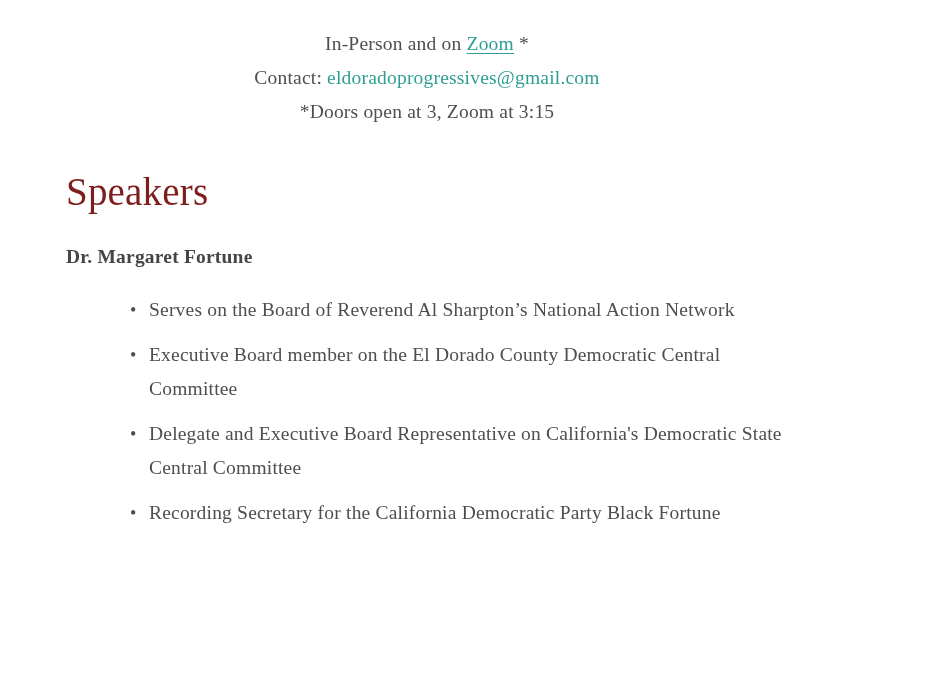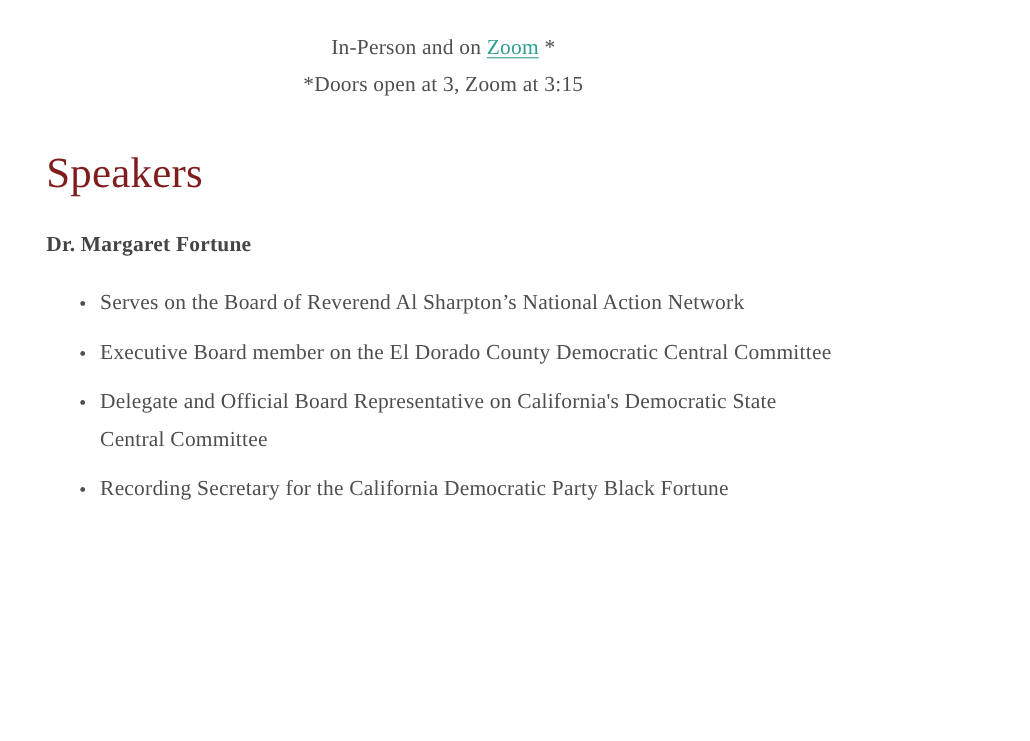--- a/index.html
+++ b/index.html
@@ -6,21 +6,21 @@
   html, body {
     width: 936px;
     height: 674px;
     background: #ffffff;
     font-family: "Liberation Serif", "DejaVu Serif", serif;
     overflow: hidden;
   }
   .page {
     width: 836px;
     height: 674px;
-    padding: 27px 0 0 42px;
+    padding: 27px 0 0 66px;
   }
   .content {
     width: 722px;
   }
   .intro {
     text-align: center;
     font-size: 19.5px;
     line-height: 34px;
     color: #4e4e4e;
     letter-spacing: 0.2px;
@@ -55,46 +55,48 @@
     list-style: none;
   }
   ul.speaker-bullets li {
     position: relative;
     font-size: 19.5px;
     line-height: 34px;
     color: #4e4e4e;
     letter-spacing: 0.2px;
     margin-bottom: 11px;
     max-width: 690px;
+    margin-left: 34px;
   }
   ul.speaker-bullets li::before {
     content: "•";
     position: absolute;
     left: -19px;
     top: 0;
     font-size: 18px;
     color: #4e4e4e;
   }
 </style>
 </head>
 <body>
 
 <div class="page">
   <div class="content">
 
     <div class="intro">
       <div><span>In-Person and on </span><a class="underlined">Zoom</a><span> *</span></div>
+      <div><span>Contact: </span><a>eldoradoprogressives@gmail.com</a></div>
       <div>*Doors open at 3, Zoom at 3:15</div>
     </div>
 
     <h2 class="speakers-title">Speakers</h2>
 
     <div class="speaker-name">Dr. Margaret Fortune</div>
 
     <ul class="speaker-bullets">
         <li>Serves on the Board of Reverend Al Sharpton’s National Action Network</li>
         <li>Executive Board member on the El Dorado County Democratic Central Committee</li>
-        <li>Delegate and Official Board Representative on California's Democratic State Central Committee</li>
+        <li>Delegate and Executive Board Representative on California's Democratic State Central Committee</li>
         <li>Recording Secretary for the California Democratic Party Black Fortune</li>
       </ul>
 
   </div>
 </div>
 
 </body></html>

